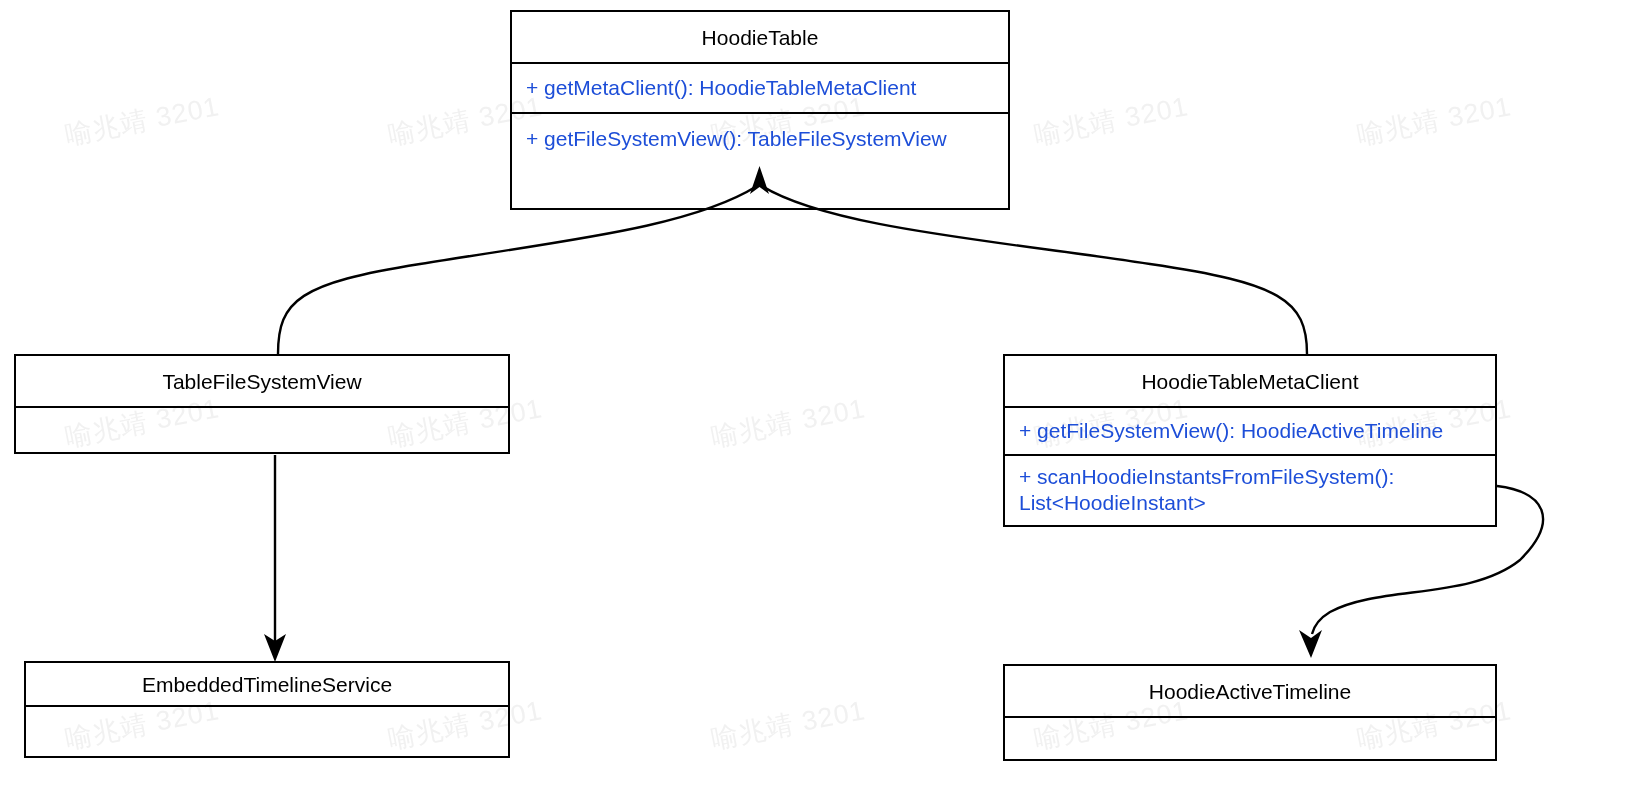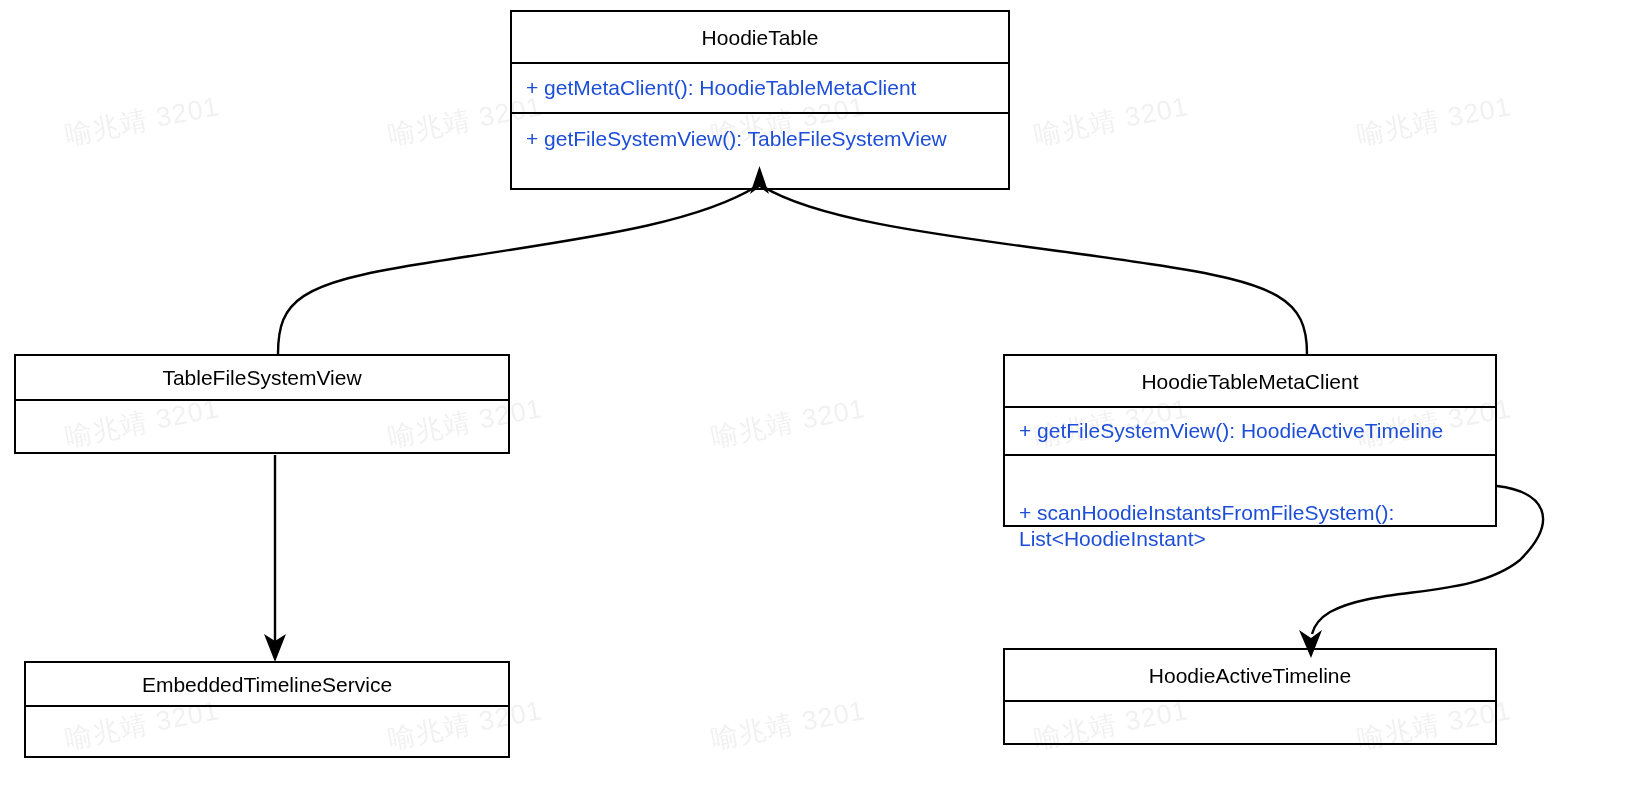--- a/index.html
+++ b/index.html
@@ -61,21 +61,21 @@
     color: #1d4ed8;
     font-size: 21px;
     line-height: 26px;
     padding: 0 14px;
     display: flex;
     align-items: center;
     border-bottom: 2px solid #000000;
   }
   .uml-compartment.last { border-bottom: none; }
   .uml-compartment.empty { display: block; }
-  .uml-compartment.multiline { display: block; padding-top: 8px; margin-top: 36px; }
+  .uml-compartment.multiline { display: block; padding-top: 8px; }
   .uml-compartment .ln { display: block; }
 
   
   #edges {
     position: absolute;
     left: 0;
     top: 0;
     width: 1650px;
     height: 812px;
     z-index: 3;
@@ -117,43 +117,43 @@
 
     <polygon points="759.5,166 750,194 759.5,187 769,194"></polygon>
 
     <line x1="275" y1="455" x2="275" y2="645"></line>
     <polygon points="275,662 264,634 275,641 286,634"></polygon>
 
     <path d="M 1497,486 C 1545,492 1560,520 1520,560 C 1470,600 1380,585 1330,612 C 1320,618 1314,626 1312,634"></path>
     <polygon points="1311,658 1299,630 1311,638 1322,630"></polygon>
   </svg>
 
-  <div class="uml-class" id="cls-hoodie-table" style="left:510px; top:10px; width:500px; height:180px;">
+  <div class="uml-class" id="cls-hoodie-table" style="left:510px; top:10px; width:500px; height:200px;">
     <div class="uml-title" style="height:52px;">HoodieTable</div>
     <div class="uml-compartment" style="height:50px;">+ getMetaClient(): HoodieTableMetaClient</div>
     <div class="uml-compartment last" style="height:50px;">+ getFileSystemView(): TableFileSystemView</div>
   </div>
 
   <div class="uml-class" id="cls-table-file-system-view" style="left:14px; top:354px; width:496px; height:100px;">
-    <div class="uml-title" style="height:45px;">TableFileSystemView</div>
+    <div class="uml-title" style="height:52px;">TableFileSystemView</div>
     <div class="uml-compartment last empty" style="height:44px;"></div>
   </div>
 
   <div class="uml-class" id="cls-hoodie-table-meta-client" style="left:1003px; top:354px; width:494px; height:173px;">
     <div class="uml-title" style="height:52px;">HoodieTableMetaClient</div>
     <div class="uml-compartment" style="height:48px;">+ getFileSystemView(): HoodieActiveTimeline</div>
     <div class="uml-compartment last multiline" style="height:69px;">
       <span class="ln">+ scanHoodieInstantsFromFileSystem():</span>
       <span class="ln">List&lt;HoodieInstant&gt;</span>
     </div>
   </div>
 
   <div class="uml-class" id="cls-embedded-timeline-service" style="left:24px; top:661px; width:486px; height:97px;">
     <div class="uml-title" style="height:44px;">EmbeddedTimelineService</div>
     <div class="uml-compartment last empty" style="height:41px;"></div>
   </div>
 
-  <div class="uml-class" id="cls-hoodie-active-timeline" style="left:1003px; top:648px; width:494px; height:97px;">
+  <div class="uml-class" id="cls-hoodie-active-timeline" style="left:1003px; top:664px; width:494px; height:97px;">
     <div class="uml-title" style="height:52px;">HoodieActiveTimeline</div>
     <div class="uml-compartment last empty" style="height:41px;"></div>
   </div>
 
 </div>
 
 </body></html>

